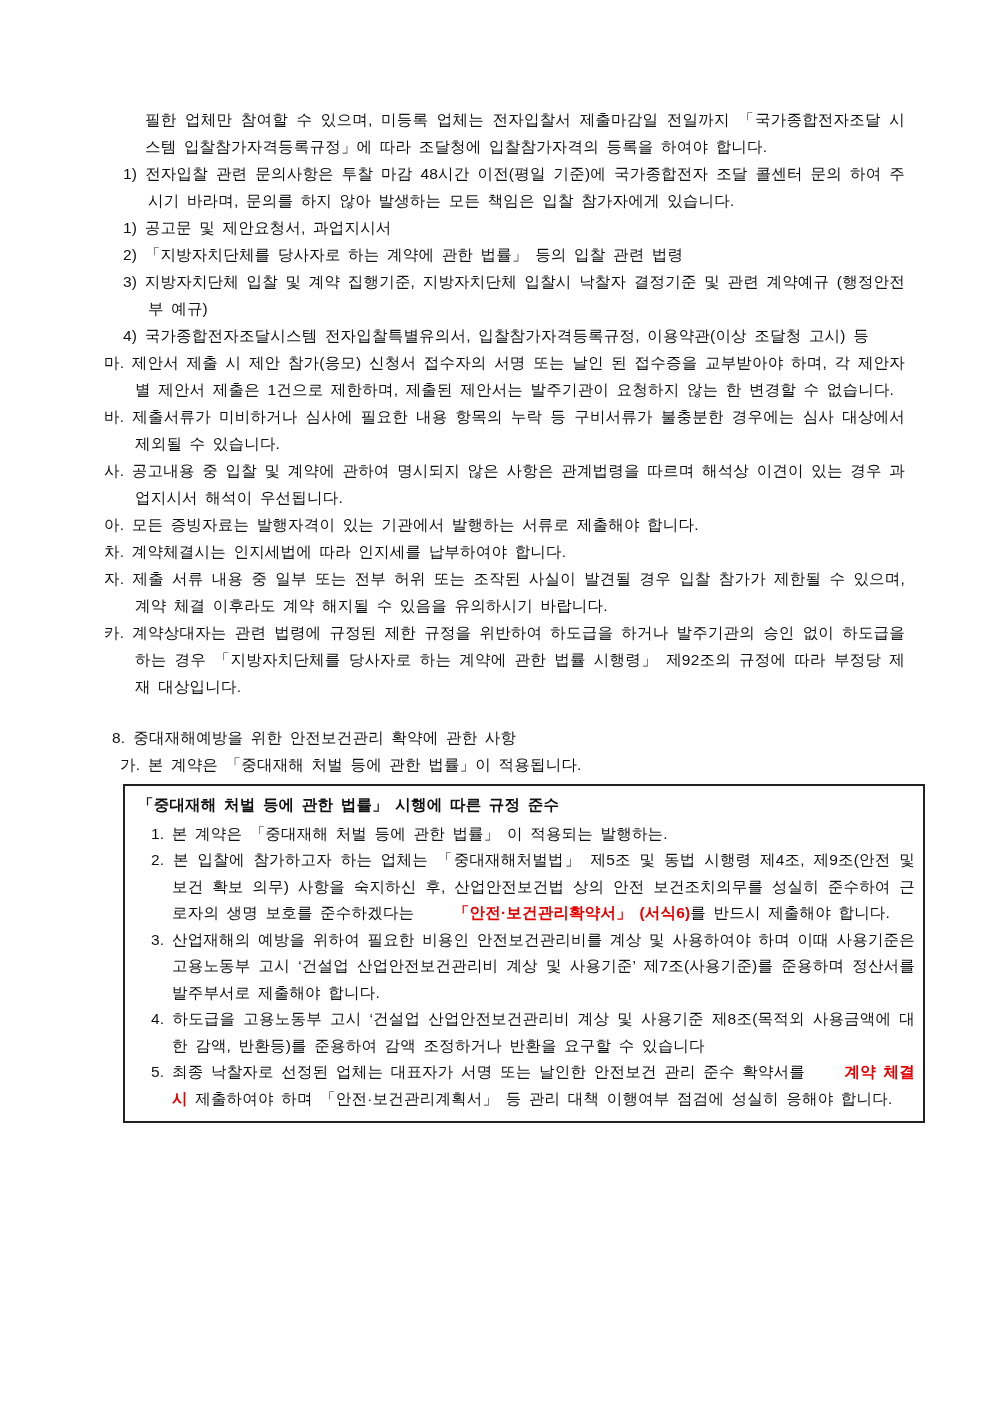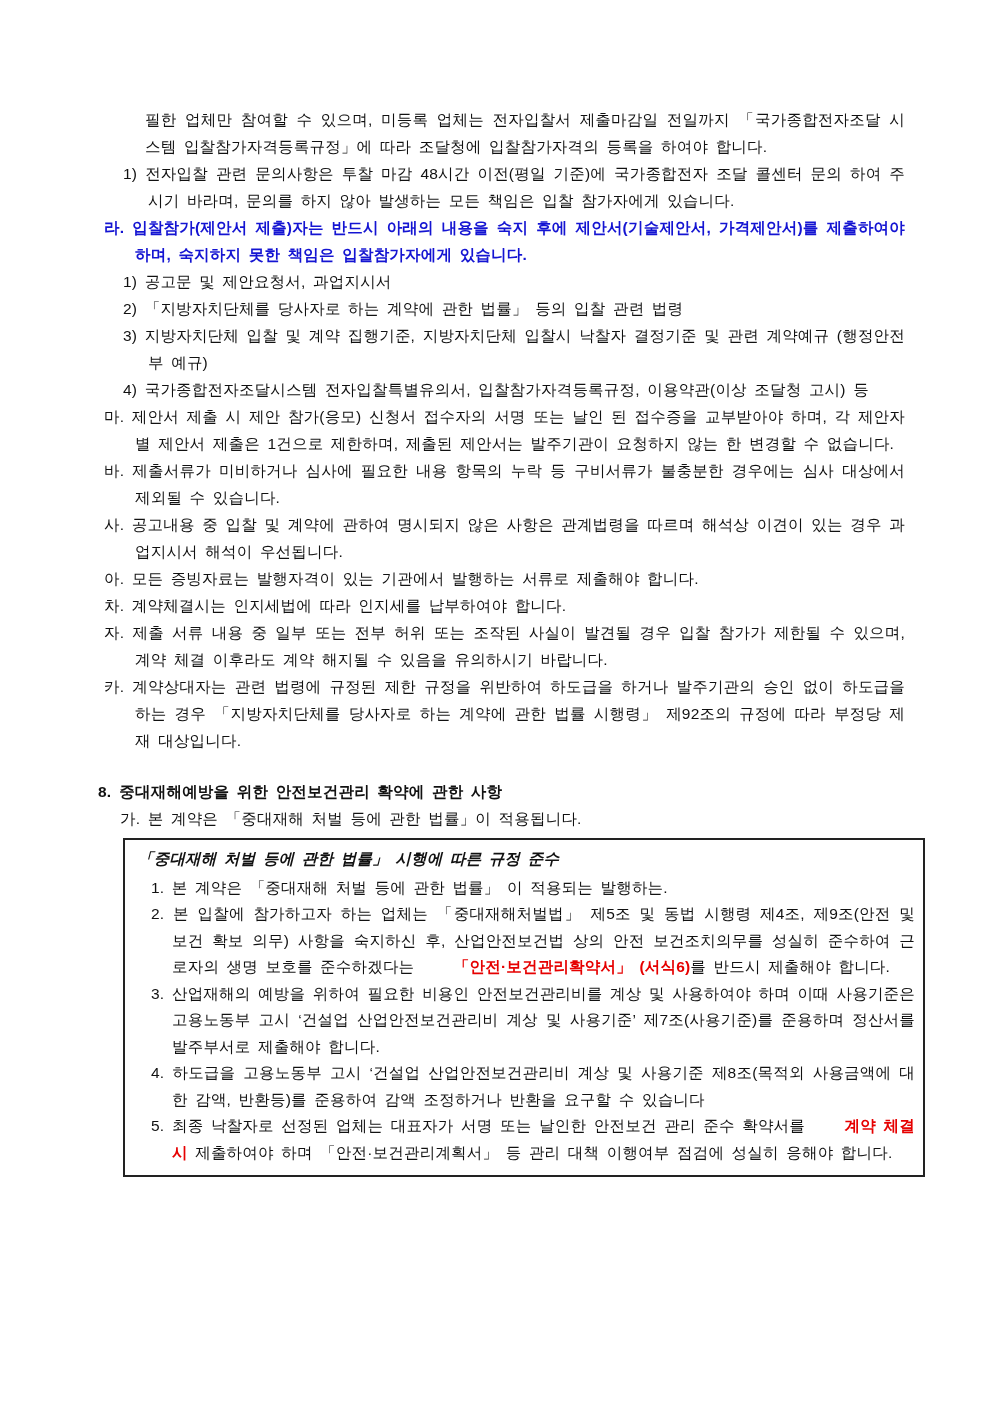--- a/index.html
+++ b/index.html
@@ -35,39 +35,38 @@
   .item{ }
   .item .marker{ }
   .item.continuation{ margin-left:50px; }
   .item.num{ margin-left:28px; padding-left:25px; text-indent:-25px; }
   .item.hangul{ margin-left:9px; padding-left:31px; text-indent:-31px; }
   .blue-bold{ color:var(--blue); font-weight:700; }
   .red-bold{ color:var(--red); font-weight:700;margin-left:32px; }
   .normal{ }
   .sec8-heading{
     margin-top:24px;
-    margin-left:3px;
-    font-weight:700;
+    margin-left:17px;
+    font-weight:400;
   }
   .sec8-heading .marker{ margin-right:8px; }
   .sec8-intro{
     margin-left:25px; padding-left:27px; text-indent:-27px;
   }
   .sec8-intro .marker{ }
   .law-box{
     margin-left:28px;
     margin-top:6px;
     border:2px solid var(--border);
     padding:6px 8px 9px 13px;
     line-height:26.5px;
   }
   .law-box-title{
     font-weight:700;
     margin-bottom:2px;
-    font-style:italic;
   }
   .box-item{
     margin-left:13px; padding-left:21px; text-indent:-21px;
   }
   .page-number{
     position:absolute;
     left:0; right:0;
     top:1306px;
     text-align:center;
     font-size:14.5px;
@@ -78,21 +77,20 @@
 </head>
 <body>
 
 <div class="page">
 
   <div class="content">
 
     <div class="main" id="body-items">
         <div class="item continuation"><span class="seg normal">필한 업체만 참여할 수 있으며, 미등록 업체는 전자입찰서 제출마감일 전일까지 「국가종합전자조달 시스템 입찰참가자격등록규정」에 따라 조달청에 입찰참가자격의 등록을 하여야 합니다.</span></div>
         <div class="item num"><span class="marker ">1)</span> <span class="seg normal">전자입찰 관련 문의사항은 투찰 마감 48시간 이전(평일 기준)에 국가종합전자 조달 콜센터 문의 하여 주시기 바라며, 문의를 하지 않아 발생하는 모든 책임은 입찰 참가자에게 있습니다.</span></div>
-        <div class="item hangul"><span class="marker blue-bold">라.</span> <span class="seg blue-bold">입찰참가(제안서 제출)자는 반드시 아래의 내용을 숙지 후에 제안서(기술제안서, 가격제안서)를 제출하여야 하며, 숙지하지 못한 책임은 입찰참가자에게 있습니다.</span></div>
         <div class="item num"><span class="marker ">1)</span> <span class="seg normal">공고문 및 제안요청서, 과업지시서</span></div>
         <div class="item num"><span class="marker ">2)</span> <span class="seg normal">「지방자치단체를 당사자로 하는 계약에 관한 법률」 등의 입찰 관련 법령</span></div>
         <div class="item num"><span class="marker ">3)</span> <span class="seg normal">지방자치단체 입찰 및 계약 집행기준, 지방자치단체 입찰시 낙찰자 결정기준 및 관련 계약예규 (행정안전부 예규)</span></div>
         <div class="item num"><span class="marker ">4)</span> <span class="seg normal">국가종합전자조달시스템 전자입찰특별유의서, 입찰참가자격등록규정, 이용약관(이상 조달청 고시) 등</span></div>
         <div class="item hangul"><span class="marker ">마.</span> <span class="seg normal">제안서 제출 시 제안 참가(응모) 신청서 접수자의 서명 또는 날인 된 접수증을 교부받아야 하며, 각 제안자별 제안서 제출은 1건으로 제한하며, 제출된 제안서는 발주기관이 요청하지 않는 한 변경할 수 없습니다.</span></div>
         <div class="item hangul"><span class="marker ">바.</span> <span class="seg normal">제출서류가 미비하거나 심사에 필요한 내용 항목의 누락 등 구비서류가 불충분한 경우에는 심사 대상에서 제외될 수 있습니다.</span></div>
         <div class="item hangul"><span class="marker ">사.</span> <span class="seg normal">공고내용 중 입찰 및 계약에 관하여 명시되지 않은 사항은 관계법령을 따르며 해석상 이견이 있는 경우 과업지시서 해석이 우선됩니다.</span></div>
         <div class="item hangul"><span class="marker ">아.</span> <span class="seg normal">모든 증빙자료는 발행자격이 있는 기관에서 발행하는 서류로 제출해야 합니다.</span></div>
         <div class="item hangul"><span class="marker ">차.</span> <span class="seg normal">계약체결시는 인지세법에 따라 인지세를 납부하여야 합니다.</span></div>
         <div class="item hangul"><span class="marker ">자.</span> <span class="seg normal">제출 서류 내용 중 일부 또는 전부 허위 또는 조작된 사실이 발견될 경우 입찰 참가가 제한될 수 있으며, 계약 체결 이후라도 계약 해지될 수 있음을 유의하시기 바랍니다.</span></div>

